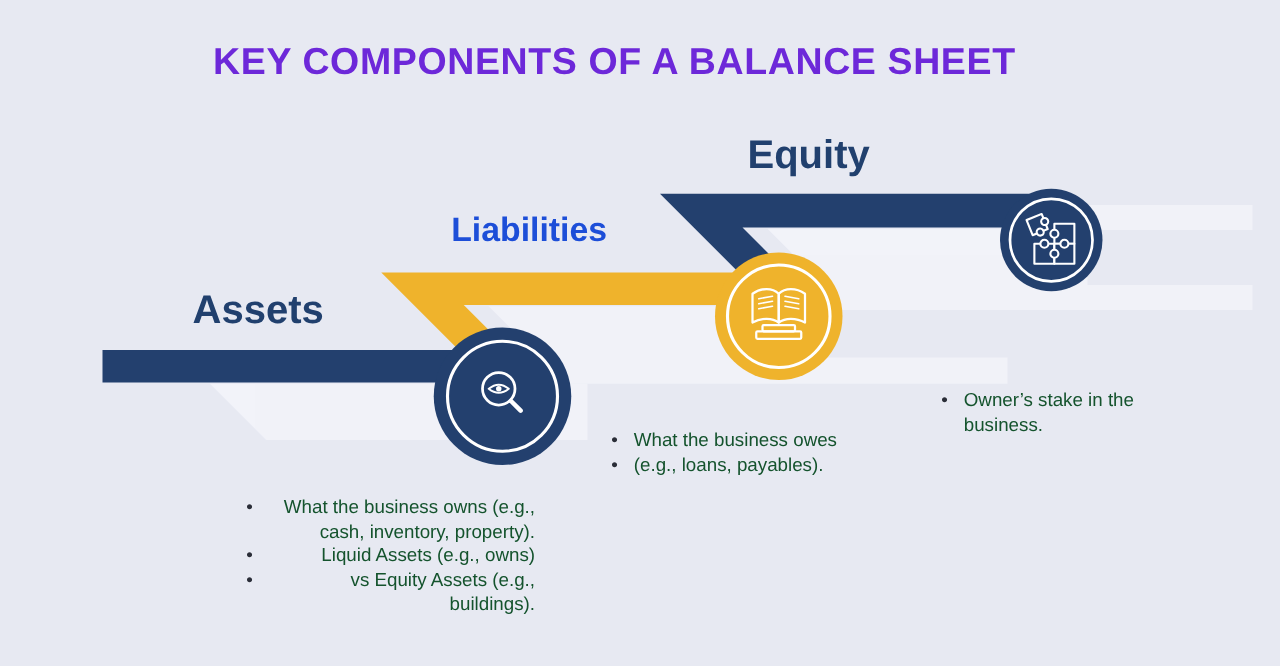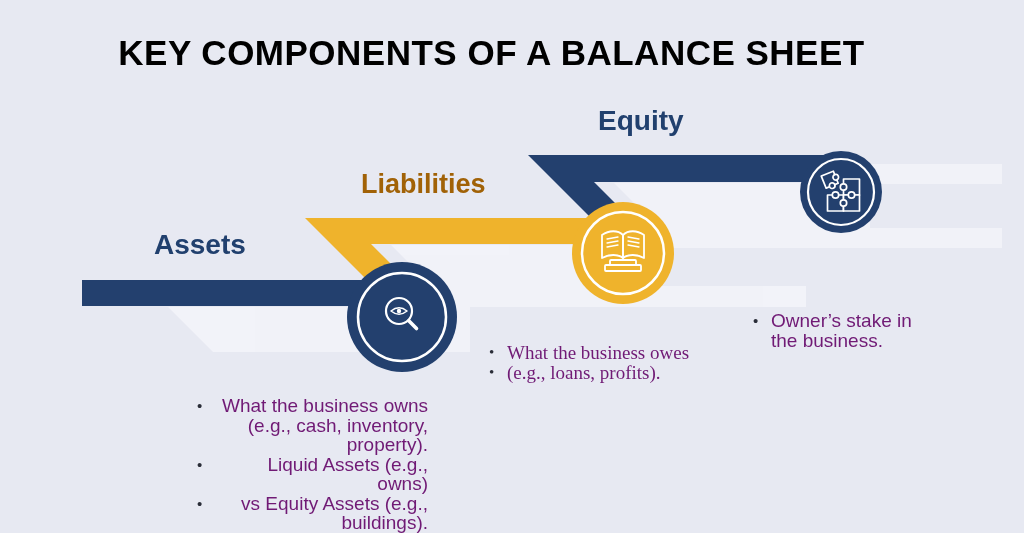--- a/index.html
+++ b/index.html
@@ -3,41 +3,41 @@
 <meta charset="utf-8">
 <style>
   html,body{margin:0;padding:0;background:#c9ccd8;}
   #canvas{
     position:relative;width:1024px;height:533px;overflow:hidden;
     background:#e7e9f2;
     font-family:"Liberation Sans",sans-serif;
   }
   .page-title{
     position:absolute;left:0;top:33px;width:983px;
-    text-align:center;font-size:35px;font-weight:800;letter-spacing:.5px;
-    color:#000000;margin:0;
+    text-align:center;font-size:30px;font-weight:800;letter-spacing:.5px;
+    color:#6d28d9;margin:0;
   }
   .diagram-svg{position:absolute;left:0;top:0;}
   .step-label{
-    position:absolute;font-weight:800;font-size:28px;color:#21406e;margin:0;
+    position:absolute;font-weight:800;font-size:32px;color:#21406e;margin:0;
   }
   .step-label.assets{left:154px;top:229px;}
-  .step-label.liabilities{left:361px;top:169px;color:#a16207;font-size:27px;}
+  .step-label.liabilities{left:361px;top:169px;color:#1d4ed8;font-size:27px;}
   .step-label.equity{left:598px;top:105px;}
   .bullets{
     position:absolute;margin:0;padding:0;list-style:none;
-    font-size:19px;line-height:19.5px;color:#701a75;
+    font-size:15px;line-height:19.5px;color:#14532d;
   }
   .bullets li{position:relative;padding-left:23px;}
   .bullets li::before{
     content:"\2022";position:absolute;left:5px;top:0;
     font-size:15px;color:#2a2d38;
   }
   .bullets.assets{left:192px;top:396px;width:236px;text-align:right;}
-  .bullets.liabilities{left:484px;top:343px;width:226px;font-family:Liberation Serif, serif;}
+  .bullets.liabilities{left:484px;top:343px;width:226px;}
   .bullets.equity{left:748px;top:311px;width:178px;}
 </style>
 </head>
 <body>
 
 <div id="canvas">
 
   <h1 class="page-title">KEY COMPONENTS OF A BALANCE SHEET</h1>
 
   <svg class="diagram-svg" width="1024" height="533" viewBox="0 0 1024 533">
@@ -104,20 +104,20 @@
   <h2 class="step-label equity">Equity</h2>
 
   <ul class="bullets assets">
     <li><span>What the business owns (e.g., cash, inventory, property).</span></li>
     <li><span>Liquid Assets (e.g., owns)</span></li>
     <li><span>vs Equity Assets (e.g., buildings).</span></li>
   </ul>
 
   <ul class="bullets liabilities">
     <li><span>What the business owes</span></li>
-    <li><span>(e.g., loans, profits).</span></li>
+    <li><span>(e.g., loans, payables).</span></li>
   </ul>
 
   <ul class="bullets equity">
     <li><span>Owner’s stake in the business.</span></li>
   </ul>
 
 </div>
 
 </body></html>

